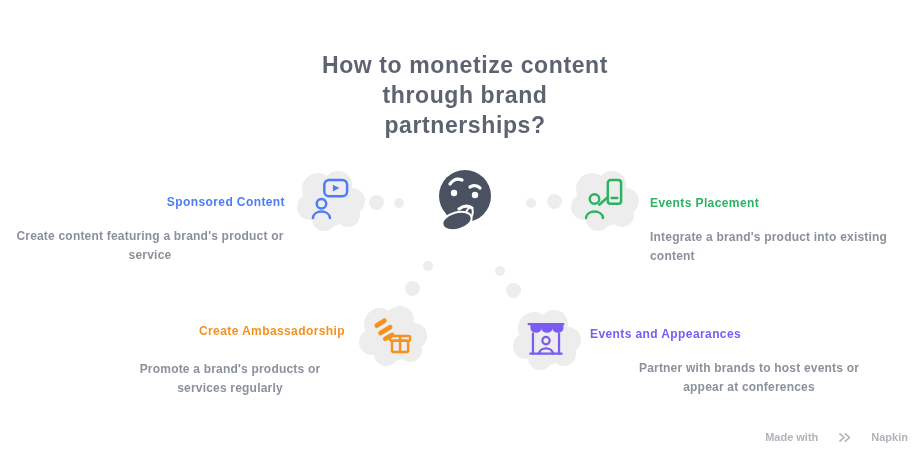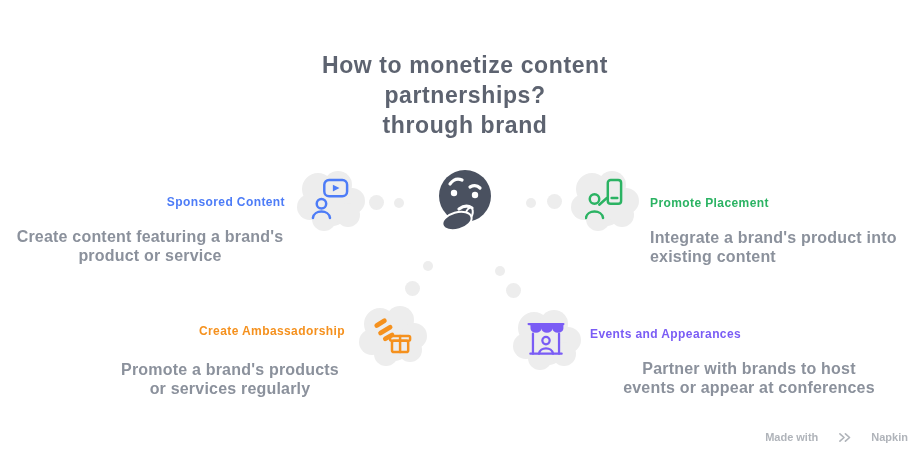--- a/index.html
+++ b/index.html
@@ -20,21 +20,21 @@
   .cloud .cloud-bg{position:absolute;inset:0;width:100%;height:100%;}
   .cloud .icon{
     position:absolute;inset:0;display:flex;align-items:center;justify-content:center;
     color:var(--accent,#888);
   }
   .label{
     position:absolute;font-size:12px;font-weight:800;letter-spacing:.4px;
     white-space:nowrap;color:var(--accent,#555);
   }
   .desc{
-    position:absolute;font-size:16px;font-weight:700;letter-spacing:.2px;
+    position:absolute;font-size:12px;font-weight:700;letter-spacing:.2px;
     line-height:19px;color:var(--description,#8b919c);
   }
   .l0{left:25px;top:195px;width:260px;text-align:right;}
   .s0{left:15px;top:227px;width:270px;text-align:center;}
   .c0{left:294px;top:167px;}
   .l1{left:650px;top:196px;}
   .s1{left:650px;top:228px;width:250px;text-align:left;}
   .c1{left:568px;top:167px;}
   .l2{left:105px;top:324px;width:240px;text-align:right;}
   .s2{left:115px;top:360px;width:230px;text-align:center;}
@@ -72,22 +72,22 @@
       <circle cx="54" cy="48" r="12"></circle>
       <circle cx="30" cy="52" r="12"></circle>
     </g>
   </defs>
 </svg>
 
 <div class="canvas">
 
   <h1 class="title">
     <span>How to monetize content</span>
+    <span>through brand</span>
     <span>partnerships?</span>
-    <span>through brand</span>
   </h1>
 
   <div class="face">
     <svg width="70" height="70" viewBox="0 0 70 70">
       <circle cx="35" cy="32" r="26" style="fill:var(--face,#4a5160)"></circle>
       <g stroke="#ffffff" stroke-width="3.2" stroke-linecap="round" fill="none">
         <path d="M20 20 Q25 13 32 16"></path>
         <path d="M40 23 Q46 20 50 24"></path>
         <path d="M29 45 Q36 40 42 44"></path>
       </g>
@@ -135,21 +135,21 @@
       <span class="icon">
         <svg width="38" height="42" viewBox="0 0 40 44" fill="none" stroke="currentColor" stroke-width="2.6" stroke-linecap="round" stroke-linejoin="round">
           <rect x="24" y="2" width="14" height="25" rx="3"></rect>
           <line x1="28" y1="21" x2="34" y2="21"></line>
           <circle cx="10" cy="22" r="5"></circle>
           <path d="M1 42 C2 33 18 33 19 42"></path>
           <path d="M15 28 L23 21"></path>
         </svg>
       </span>
     </div>
-    <div class="label l1">Promote Placement</div>
+    <div class="label l1">Events Placement</div>
     <div class="desc s1">Integrate a brand's product into existing content</div>
   </div>
 
   <div class="group" style="--accent: #f5911e;">
     <div class="cloud c2">
       <svg class="cloud-bg" viewBox="0 0 72 64">
           <use href="#cloudShape"></use>
         </svg>
       <span class="icon">
         <svg width="40" height="42" viewBox="0 0 42 44" fill="none" stroke="currentColor" stroke-linecap="round" stroke-linejoin="round">

